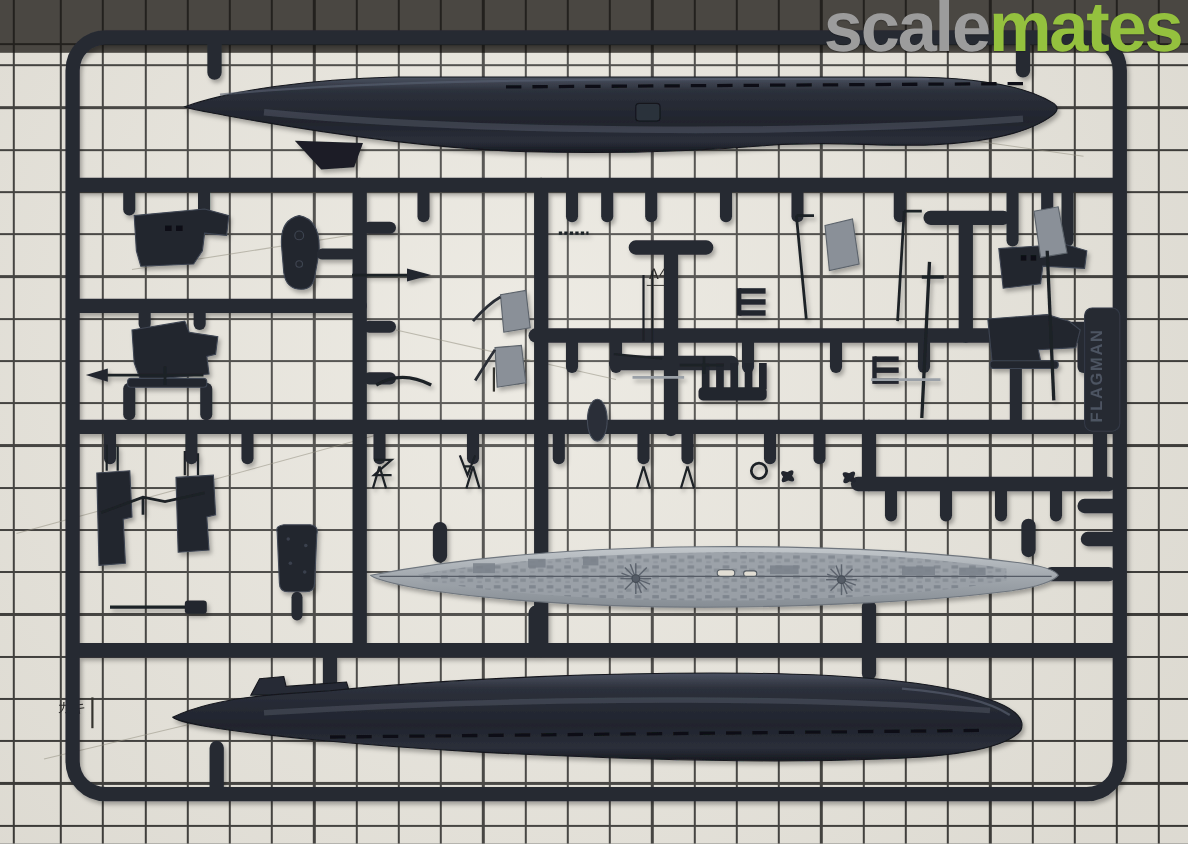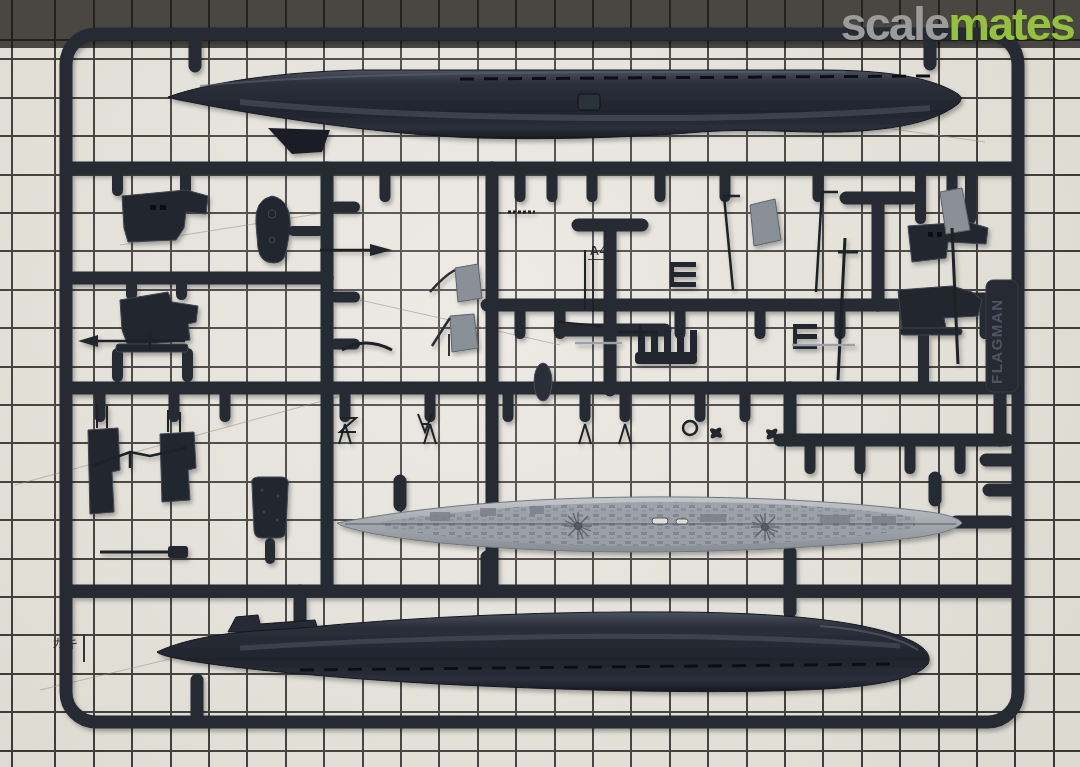--- a/index.html
+++ b/index.html
@@ -16,21 +16,21 @@
   .band{
     position:absolute;left:0;top:0;width:1080px;height:48px;z-index:1;
     background-color:#4a4742;
     background-image:
       repeating-linear-gradient(to right, transparent 0 36.4px, #23211e 36.4px 38.4px),
       repeating-linear-gradient(to bottom, transparent 0 36.4px, #23211e 36.4px 38.4px);
     background-position:18px 0, 0 3px;
   }
   .logo{
     position:absolute;top:2px;right:6px;z-index:5;
-    font-size:47px;font-weight:bold;letter-spacing:-2px;line-height:44px;
+    font-size:64px;font-weight:bold;letter-spacing:-2px;line-height:44px;
     text-shadow:0 1px 1px rgba(0,0,0,.25);
     text-align:right;
   }
   .lg-scale{color:#9c9c9c;}
   .lg-mates{color:#94c13e;}
   .mat-label{
     position:absolute;z-index:2;color:#2e2d2b;
     font-family:"DejaVu Sans", sans-serif;
   }
   .lbl-a4{left:588px;top:243px;font-size:13px;border-bottom:1px solid #4a4945;padding:0 2px 1px 2px;}

